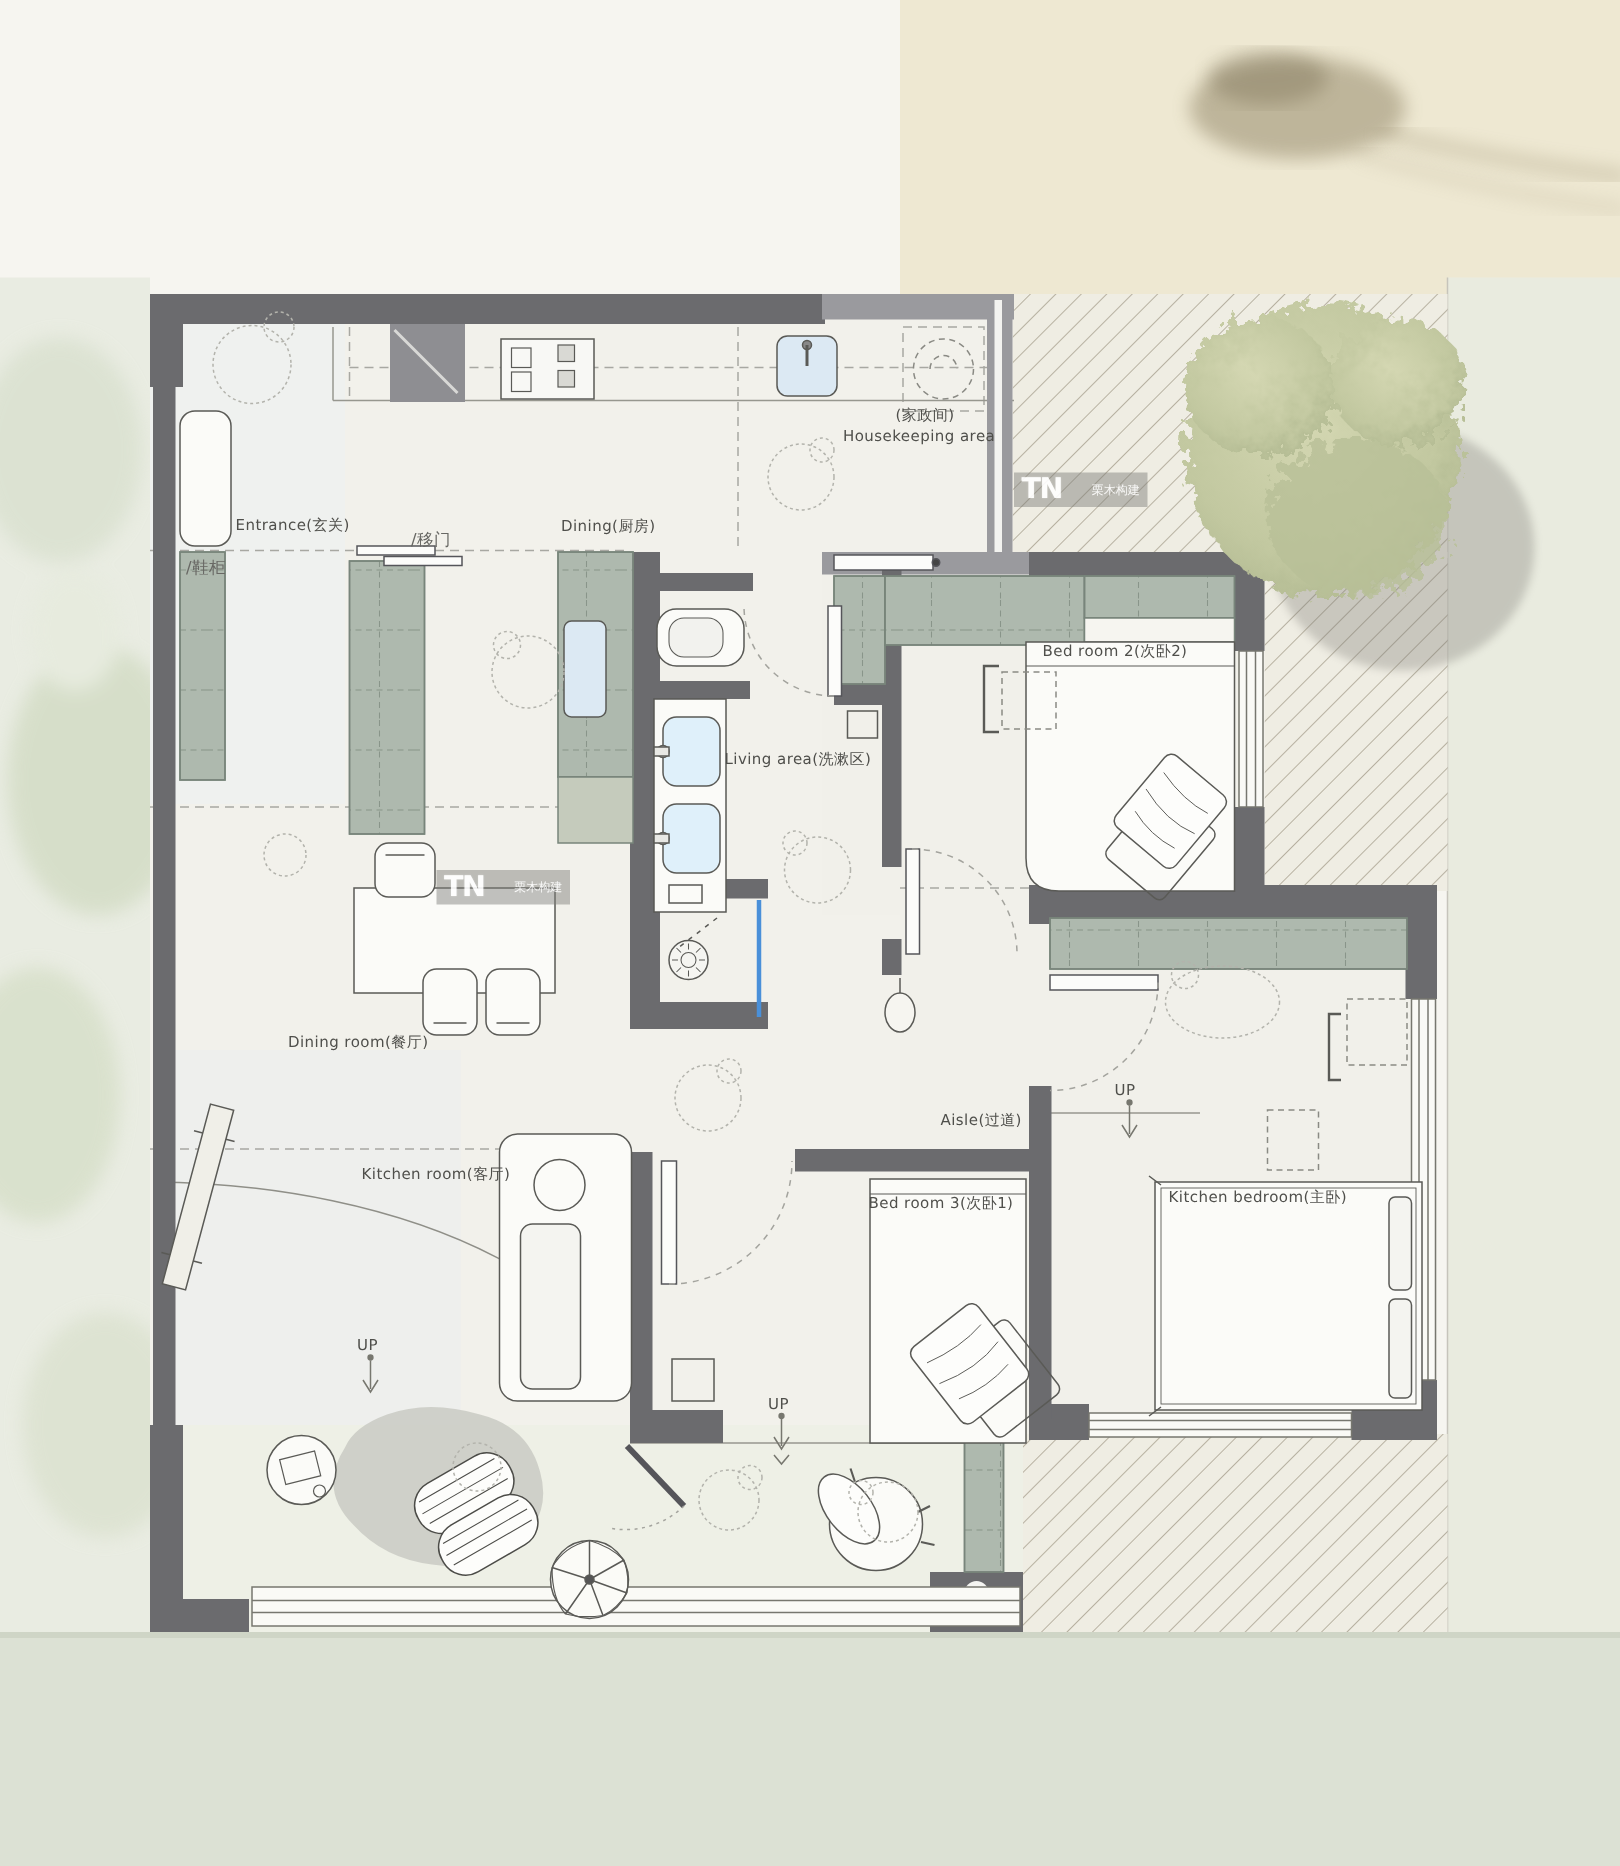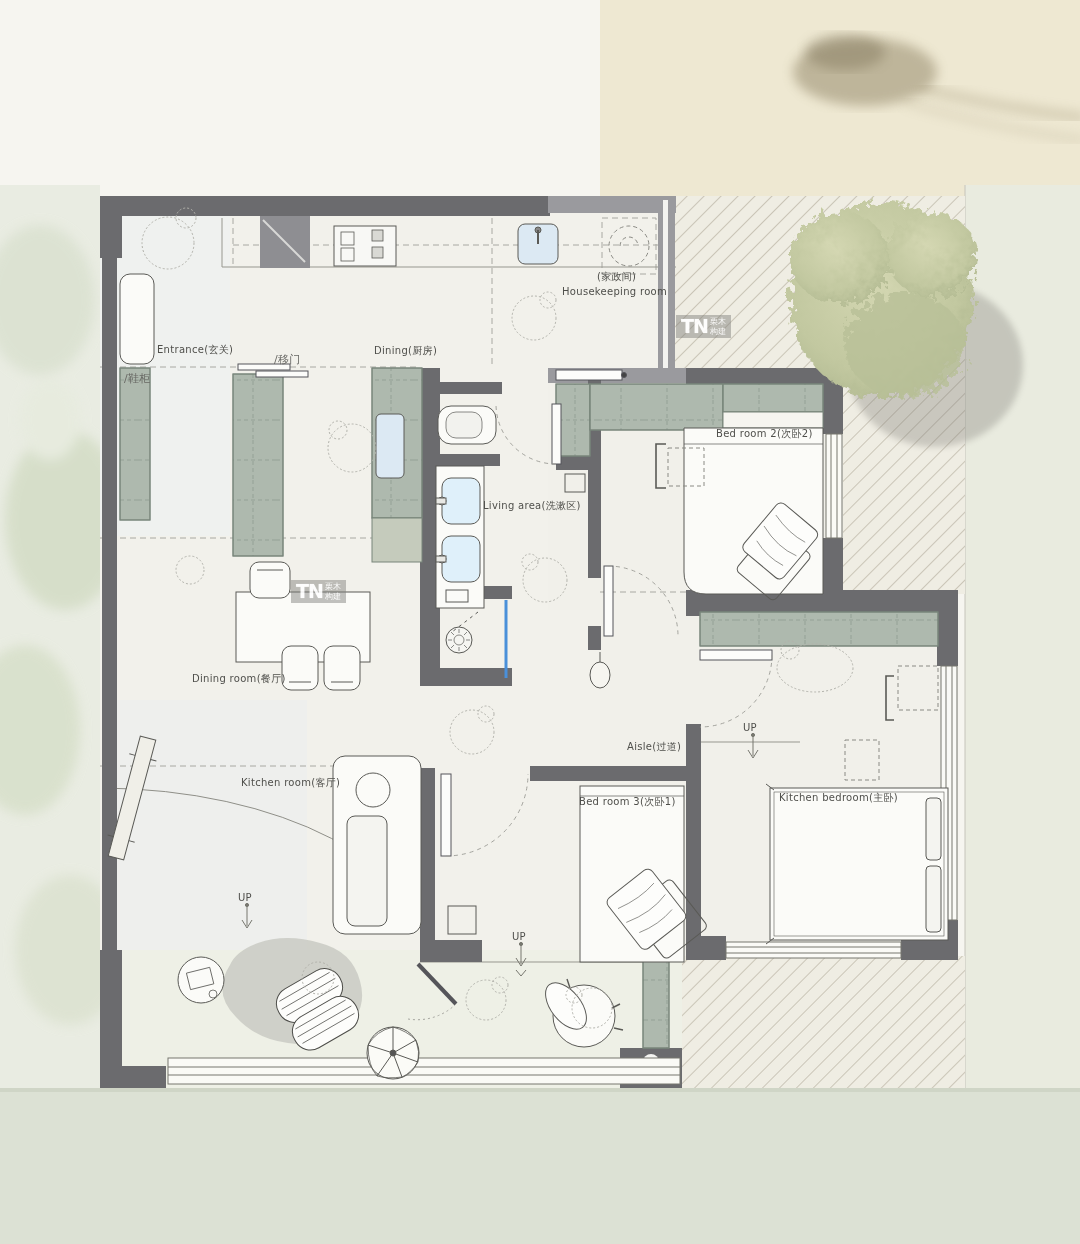--- a/index.html
+++ b/index.html
@@ -2,25 +2,25 @@
 <html><head>
 <meta charset="utf-8">
 <style>
   html,body{margin:0;padding:0;background:#f5f4ef;}
   #canvas{position:relative;width:1080px;height:1244px;overflow:hidden;
           font-family:"DejaVu Sans",sans-serif;background:#f6f5f0;}
   #plan-svg{position:absolute;left:0;top:0;}
   .lbl{position:absolute;font-size:10px;color:#4f4f4b;letter-spacing:.3px;
        white-space:nowrap;z-index:30;}
   .lbl.small{font-size:11px;color:#686864;}
-  .wm{position:absolute;display:flex;align-items:center;gap:2px;
+  .wm{position:absolute;display:flex;align-items:center;gap:20px;
       background:rgba(126,126,122,.52);padding:2px 5px;z-index:25;opacity:.9;}
   .wm .tn{font-weight:bold;font-size:19px;color:#fff;line-height:1;
           letter-spacing:-1px;text-shadow:0 0 1px rgba(255,255,255,.6);}
-  .wm .cn{display:flex;flex-direction:column;font-size:8px;line-height:1.15;
+  .wm .cn{display:flex;flex-direction:row;font-size:8px;line-height:1.15;
           color:rgba(255,255,255,.92);}
 </style>
 </head>
 <body>
 
 <div id="canvas">
 
 <svg id="plan-svg" width="1080" height="1244" viewBox="0 0 1080 1244">
   <defs>
     <pattern id="hatch" width="12" height="12" patternUnits="userSpaceOnUse" patternTransform="rotate(45)">
@@ -380,24 +380,24 @@
       <ellipse cx="905" cy="345" rx="60" ry="52" fill="#b8bf97" opacity=".8"></ellipse>
     </g>
   </g>
 </svg>
 
 <div class="lbl" style="left:157px;top:343px">Entrance(玄关)</div>
 <div class="lbl small" style="left:124px;top:371px">/鞋柜</div>
 <div class="lbl small" style="left:274px;top:352px">/移门</div>
 <div class="lbl" style="left:374px;top:344px">Dining(厨房)</div>
 <div class="lbl" style="left:597px;top:270px">(家政间)</div>
-<div class="lbl" style="left:562px;top:286px">Housekeeping room</div>
-<div class="lbl" style="left:716px;top:427px">Bed room 2(次卧2)</div>
+<div class="lbl" style="left:562px;top:286px">Housekeeping area</div>
+<div class="lbl" style="left:695px;top:427px">Bed room 2(次卧2)</div>
 <div class="lbl" style="left:483px;top:499px">Living area(洗漱区)</div>
-<div class="lbl" style="left:192px;top:672px">Dining room(餐厅)</div>
+<div class="lbl" style="left:192px;top:688px">Dining room(餐厅)</div>
 <div class="lbl" style="left:241px;top:776px">Kitchen room(客厅)</div>
 <div class="lbl" style="left:627px;top:740px">Aisle(过道)</div>
 <div class="lbl" style="left:579px;top:795px">Bed room 3(次卧1)</div>
 <div class="lbl" style="left:779px;top:791px">Kitchen bedroom(主卧)</div>
 <div class="lbl" style="left:743px;top:722px">UP</div>
 <div class="lbl" style="left:238px;top:892px">UP</div>
 <div class="lbl" style="left:512px;top:931px">UP</div>
 
 <div class="wm" style="left:676px;top:315px">
   <span class="tn">TN</span>

